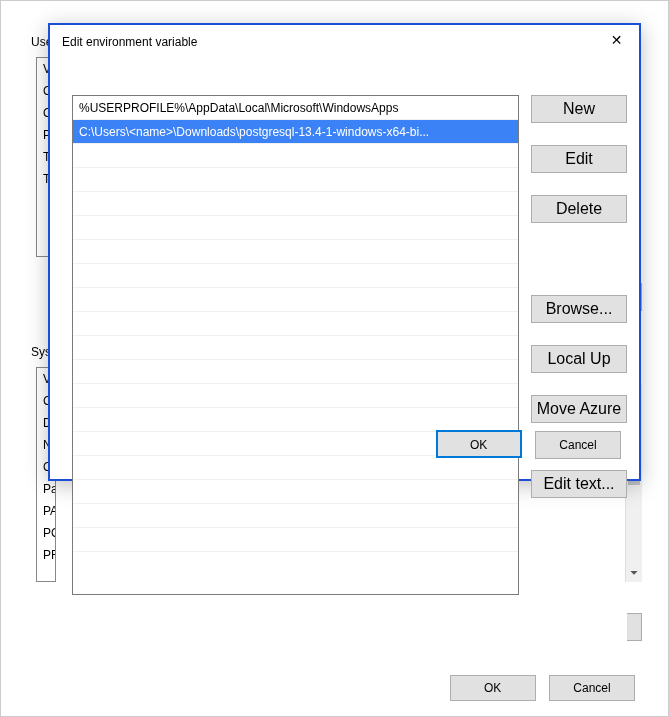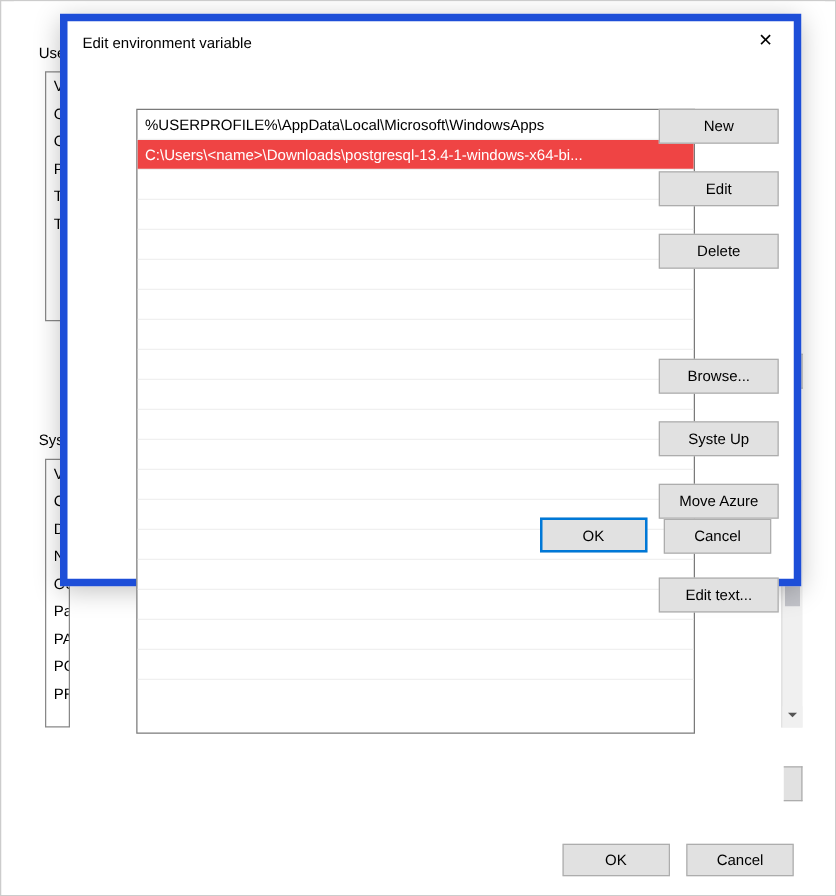--- a/index.html
+++ b/index.html
@@ -79,25 +79,25 @@
     font-size: 12px;
     margin-left: 10px;
     vertical-align: top;
     cursor: default;
   }
 
   
   .dialog {
     position: absolute;
     left: 47px;
-    top: 10px;
+    top: 22px;
     width: 593px;
     height: 458px;
     background: #fff;
-    border: 6px solid #1d4ed8;
+    border: 2px solid #1d4ed8;
     box-shadow: 0 4px 20px rgba(0,0,0,0.25);
   }
   .dialog-titlebar {
     height: 38px;
     position: relative;
   }
   .dialog-title {
     position: absolute;
     left: 12px;
     top: 10px;
@@ -120,52 +120,51 @@
     bottom: 66px;
   }
   .path-list {
     position: absolute;
     left: 10px; top: 12px;
     width: 447px;
     height: 500px;
     border: 1px solid #7a7a7a;
     background: #fff;
     overflow: hidden;
-    margin-left: 33px;
   }
   .path-row {
     height: 24px;
     line-height: 24px;
     padding: 0 6px;
     font-size: 12px;
     white-space: nowrap;
     overflow: hidden;
     text-overflow: ellipsis;
     border-bottom: 1px solid #f0f0f0;
     cursor: default;
   }
   .path-row.selected {
-    background: #ef4444;
+    background: #3b82f6;
     color: #fff;
   }
   .side-btns {
     position: absolute;
     right: 0px;
     top: 12px;
     width: 96px;
   }
   .side-btn-slot { height: 50px; }
   .side-btn {
     width: 96px;
     height: 28px;
     line-height: 26px;
     text-align: center;
     border: 1px solid #adadad;
     background: #e1e1e1;
-    font-size: 12px;
+    font-size: 16px;
     cursor: default;
   }
   .dialog-footer {
     position: absolute;
     bottom: 20px;
     right: 18px;
   }
   .dflt-btn {
     display: inline-block;
     width: 86px;
@@ -261,21 +260,21 @@
       <div class="side-btn-slot">
           <div class="side-btn">Edit</div>
         </div>
       <div class="side-btn-slot" style="height:100px;">
           <div class="side-btn">Delete</div>
         </div>
       <div class="side-btn-slot">
           <div class="side-btn">Browse...</div>
         </div>
       <div class="side-btn-slot">
-          <div class="side-btn">Syste Up</div>
+          <div class="side-btn">Local Up</div>
         </div>
       <div class="side-btn-slot" style="height:75px;">
           <div class="side-btn">Move Azure</div>
         </div>
       <div class="side-btn-slot">
           <div class="side-btn">Edit text...</div>
         </div>
     </div>
   </div>
   <div class="dialog-footer">

